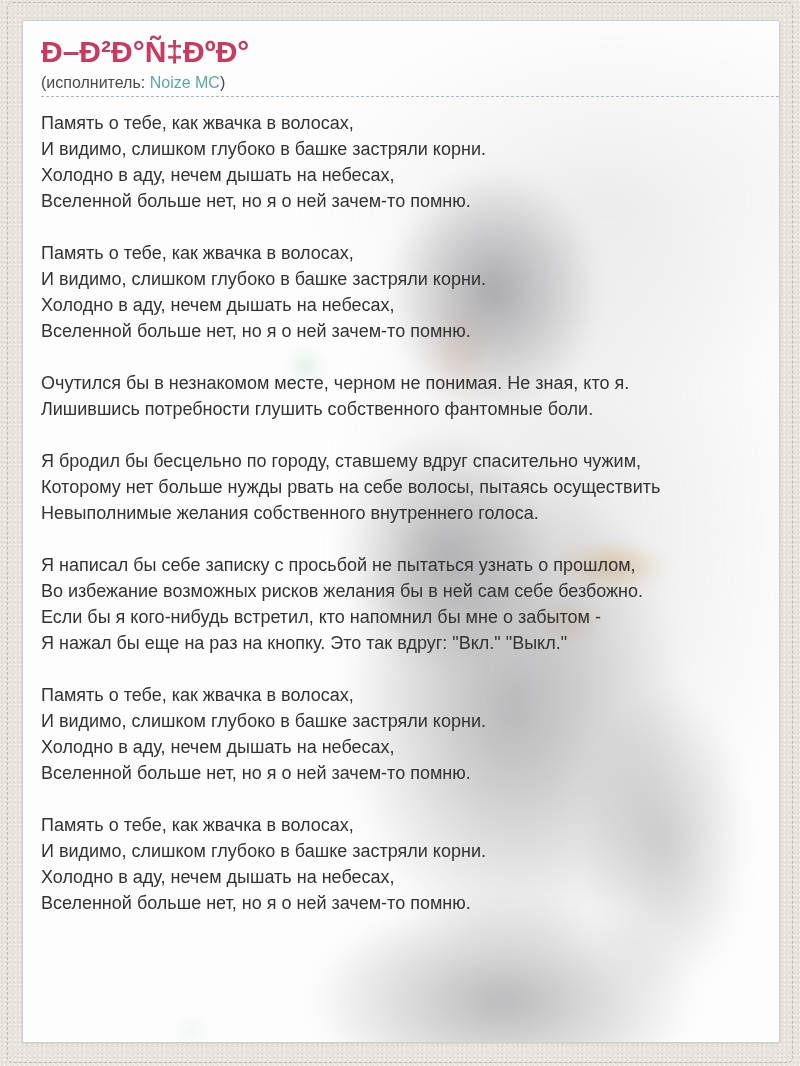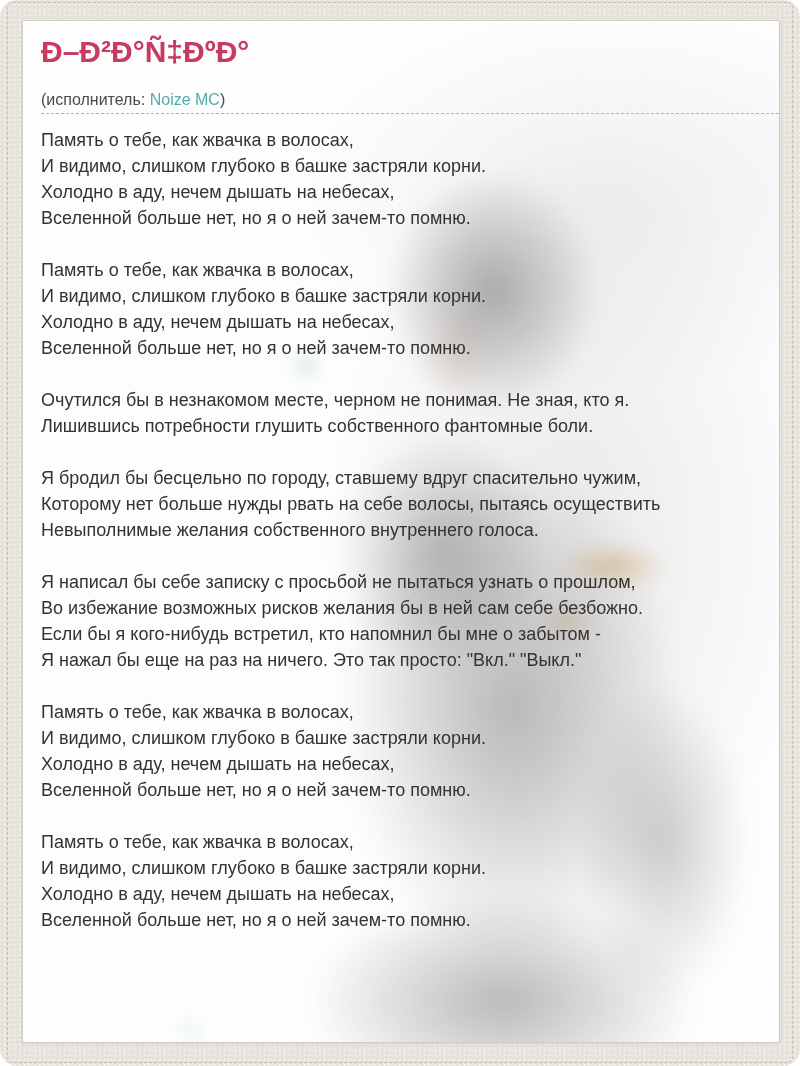--- a/index.html
+++ b/index.html
@@ -13,21 +13,20 @@
   .page {
     position: relative;
     width: 800px;
     height: 1066px;
     background-color: #e9e5de;
     background-image:
       radial-gradient(rgba(120,110,95,0.07) 1px, transparent 1px),
       radial-gradient(rgba(255,255,255,0.55) 1px, transparent 1px);
     background-size: 4px 4px, 5px 5px;
     background-position: 0 0, 2px 2px;
-    border-radius: 17px;
   }
   .dashed-frame {
     position: absolute;
     left: 7px; right: 7px; top: 2px; bottom: 3px;
     border: 1px dashed #c0bcb4;
     border-radius: 6px;
     pointer-events: none;
   }
   .card {
     position: absolute;
@@ -76,21 +75,21 @@
   }
   .title {
     margin: 0;
     padding-top: 2px;
     font-size: 30px;
     line-height: 34px;
     font-weight: 700;
     color: #c93a60;
   }
   .artist-line {
-    margin-top: 22px;
+    margin-top: 5px;
     font-size: 16px;
     line-height: 18px;
     color: #4a4a4a;
   }
   .artist-link {
     color: #56a9ac;
     text-decoration: none;
     cursor: pointer;
   }
   .separator {
@@ -143,21 +142,21 @@
           </div>
           <div class="stanza">
             <div class="line">Я бродил бы бесцельно по городу, ставшему вдруг спасительно чужим,</div>
             <div class="line">Которому нет больше нужды рвать на себе волосы, пытаясь осуществить</div>
             <div class="line">Невыполнимые желания собственного внутреннего голоса.</div>
           </div>
           <div class="stanza">
             <div class="line">Я написал бы себе записку с просьбой не пытаться узнать о прошлом,</div>
             <div class="line">Во избежание возможных рисков желания бы в ней сам себе безбожно.</div>
             <div class="line">Если бы я кого-нибудь встретил, кто напомнил бы мне о забытом -</div>
-            <div class="line">Я нажал бы еще на раз на ничего. Это так просто: "Вкл." "Выкл."</div>
+            <div class="line">Я нажал бы еще на раз на кнопку. Это так вдруг: "Вкл." "Выкл."</div>
           </div>
           <div class="stanza">
             <div class="line">Память о тебе, как жвачка в волосах,</div>
             <div class="line">И видимо, слишком глубоко в башке застряли корни.</div>
             <div class="line">Холодно в аду, нечем дышать на небесах,</div>
             <div class="line">Вселенной больше нет, но я о ней зачем-то помню.</div>
           </div>
           <div class="stanza">
             <div class="line">Память о тебе, как жвачка в волосах,</div>
             <div class="line">И видимо, слишком глубоко в башке застряли корни.</div>

